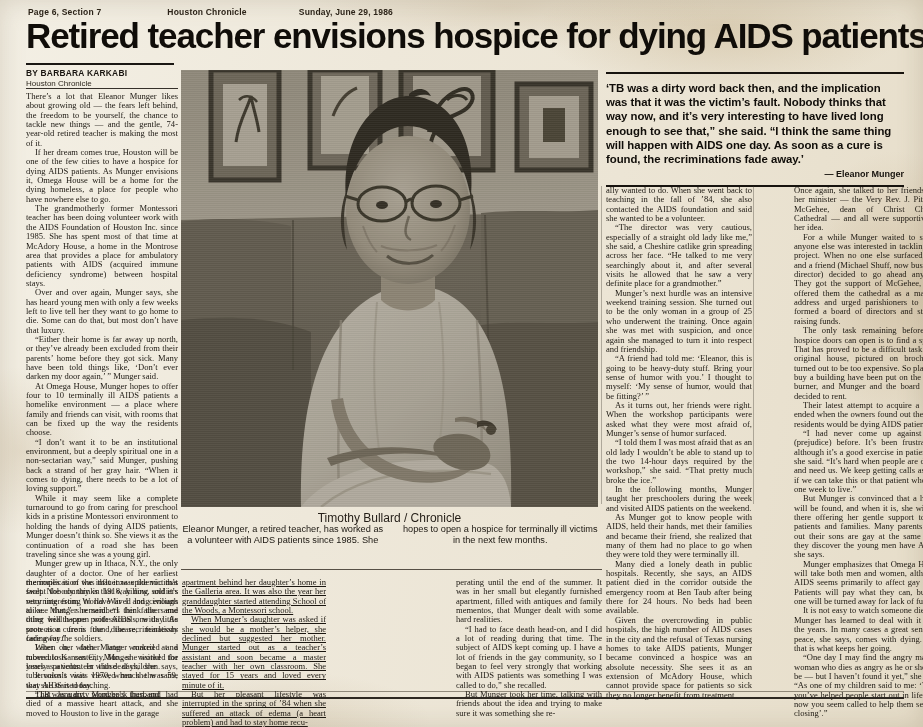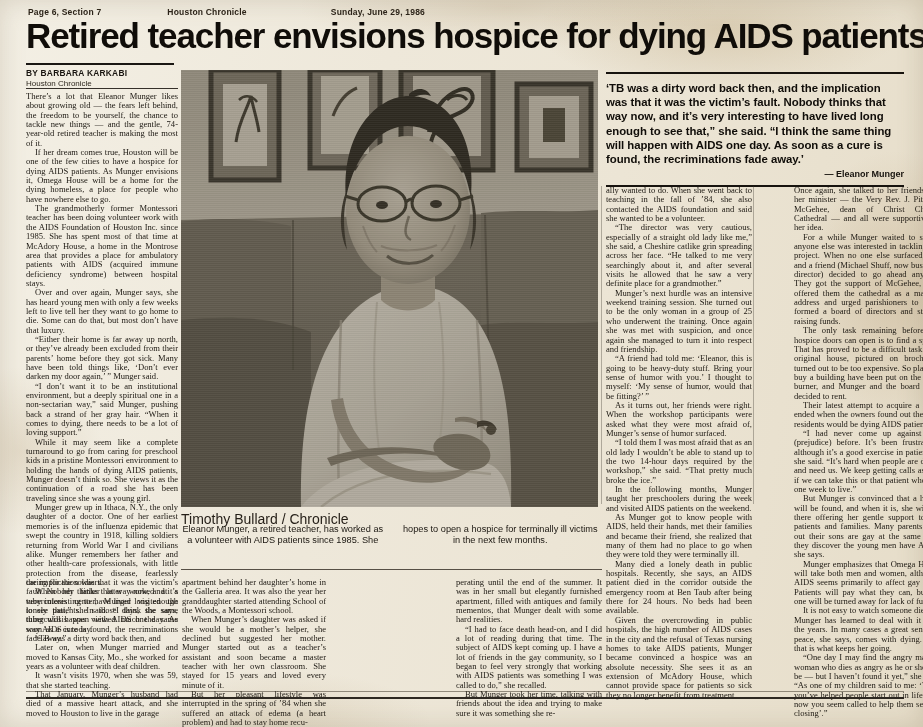--- a/index.html
+++ b/index.html
@@ -27,21 +27,21 @@
 
   
   .folio{
     position:absolute;left:28px;top:4px;right:28px;height:16px;
     font-family:"Liberation Sans", sans-serif;
     font-size:8.5px;color:#2a2218;letter-spacing:.2px;
     display:flex;align-items:center;
   }
   .folio .f-page{font-weight:700;}
   .folio .f-paper{margin-left:66px;font-weight:700;}
-  .folio .f-date{margin-left:84px;font-weight:700;}
+  .folio .f-date{margin-left:52px;font-weight:700;}
 
   
   .headline{
     position:absolute;left:26px;top:16px;right:22px;
     font-family:"Liberation Sans", sans-serif;
     font-weight:700;
     font-size:35.5px;line-height:40px;
     letter-spacing:-1.1px;
     color:#100d09;
     white-space:nowrap;
@@ -73,21 +73,21 @@
   }
   .col p{margin:0;text-indent:9px;}
   .col p.noindent{text-indent:0;}
 
   
   #col1{left:26px;top:92px;width:152px;}
   #col4{left:606px;top:186px;width:146px;}
   #col5{left:794px;top:186px;width:146px;}
 
   #colB1{left:26px;top:578px;width:152px;}
-  #colB2{left:182px;top:578px;width:144px;}
+  #colB2{left:182px;top:578px;width:144px;text-decoration:underline;}
   #colB4{left:456px;top:578px;width:146px;}
 
   
   .photo{
     position:absolute;left:181px;top:70px;width:417px;height:437px;
     overflow:hidden;background:#cdc6b4;
   }
   .photo svg{display:block;width:100%;height:100%;}
   .halftone{
     position:absolute;inset:0;
@@ -99,23 +99,23 @@
   }
   .photo-grain{
     position:absolute;inset:0;
     background:
       repeating-linear-gradient(0deg, rgba(255,255,255,.05) 0 1px, rgba(0,0,0,.04) 1px 2px);
     pointer-events:none;
   }
 
   .photo-credit{
     position:absolute;left:181px;top:511px;width:417px;
-    text-align:left;
-    font-family:"Liberation Sans", sans-serif;
-    font-size:14px;color:#241e17;
+    text-align:center;
+    font-family:"Liberation Sans", sans-serif;
+    font-size:12px;color:#241e17;
   }
   .caption{
     position:absolute;left:181px;top:524px;width:421px;
     font-family:"Liberation Sans", sans-serif;
     font-size:9.2px;line-height:11.4px;color:#1b1711;
     column-count:2;column-gap:14px;
     text-align:center;
   }
   .rule-caption{position:absolute;left:181px;top:569px;width:421px;height:1px;background:#564f45;}
 
@@ -293,20 +293,21 @@
     <div class="pattr">— Eleanor Munger</div>
     <div class="pbot"></div>
   </div>
 
   <div class="col" id="col1">
       <p class="noindent">There’s a lot that Eleanor Munger likes about growing old — the fears left behind, the freedom to be yourself, the chance to tackle new things — and the gentle, 74-year-old retired teacher is making the most of it.</p>
       <p>If her dream comes true, Houston will be one of the few cities to have a hospice for dying AIDS patients. As Munger envisions it, Omega House will be a home for the dying homeless, a place for people who have nowhere else to go.</p>
       <p>The grandmotherly former Montessori teacher has been doing volunteer work with the AIDS Foundation of Houston Inc. since 1985. She has spent most of that time at McAdory House, a home in the Montrose area that provides a place for ambulatory patients with AIDS (acquired immune deficiency syndrome) between hospital stays.</p>
       <p>Over and over again, Munger says, she has heard young men with only a few weeks left to live tell her they want to go home to die. Some can do that, but most don’t have that luxury.</p>
       <p>“Either their home is far away up north, or they’ve already been excluded from their parents’ home before they got sick. Many have been told things like, ‘Don’t ever darken my door again,’ ” Munger said.</p>
+      <p>At Omega House, Munger hopes to offer four to 10 terminally ill AIDS patients a homelike environment — a place where family and friends can visit, with rooms that can be fixed up the way the residents choose.</p>
       <p>“I don’t want it to be an institutional environment, but a deeply spiritual one in a non-sectarian way,” said Munger, pushing back a strand of her gray hair. “When it comes to dying, there needs to be a lot of loving support.”</p>
       <p>While it may seem like a complete turnaround to go from caring for preschool kids in a pristine Montessori environment to holding the hands of dying AIDS patients, Munger doesn’t think so. She views it as the continuation of a road she has been traveling since she was a young girl.</p>
       <p>Munger grew up in Ithaca, N.Y., the only daughter of a doctor. One of her earliest memories is of the influenza epidemic that swept the country in 1918, killing soldiers returning from World War I and civilians alike. Munger remembers her father and other health-care professionals, with little protection from the disease, fearlessly caring for the soldiers.</p>
       <p>When her father later worked at a tuberculosis center, Munger visited the lonely patients. In those days, she says, tuberculosis was viewed much the same way AIDS is today.</p>
       <p>“TB was a dirty word back then, and</p>
     </div>
   <div class="col" id="col4">
       <p class="noindent">ally wanted to do. When she went back to teaching in the fall of ’84, she also contacted the AIDS foundation and said she wanted to be a volunteer.</p>
       <p>“The director was very cautious, especially of a straight old lady like me,” she said, a Cheshire catlike grin spreading across her face. “He talked to me very searchingly about it, and after several visits he allowed that he saw a very definite place for a grandmother.”</p>
       <p>Munger’s next hurdle was an intensive weekend training session. She turned out to be the only woman in a group of 25 who underwent the training. Once again she was met with suspicion, and once again she managed to turn it into respect and friendship.</p>

